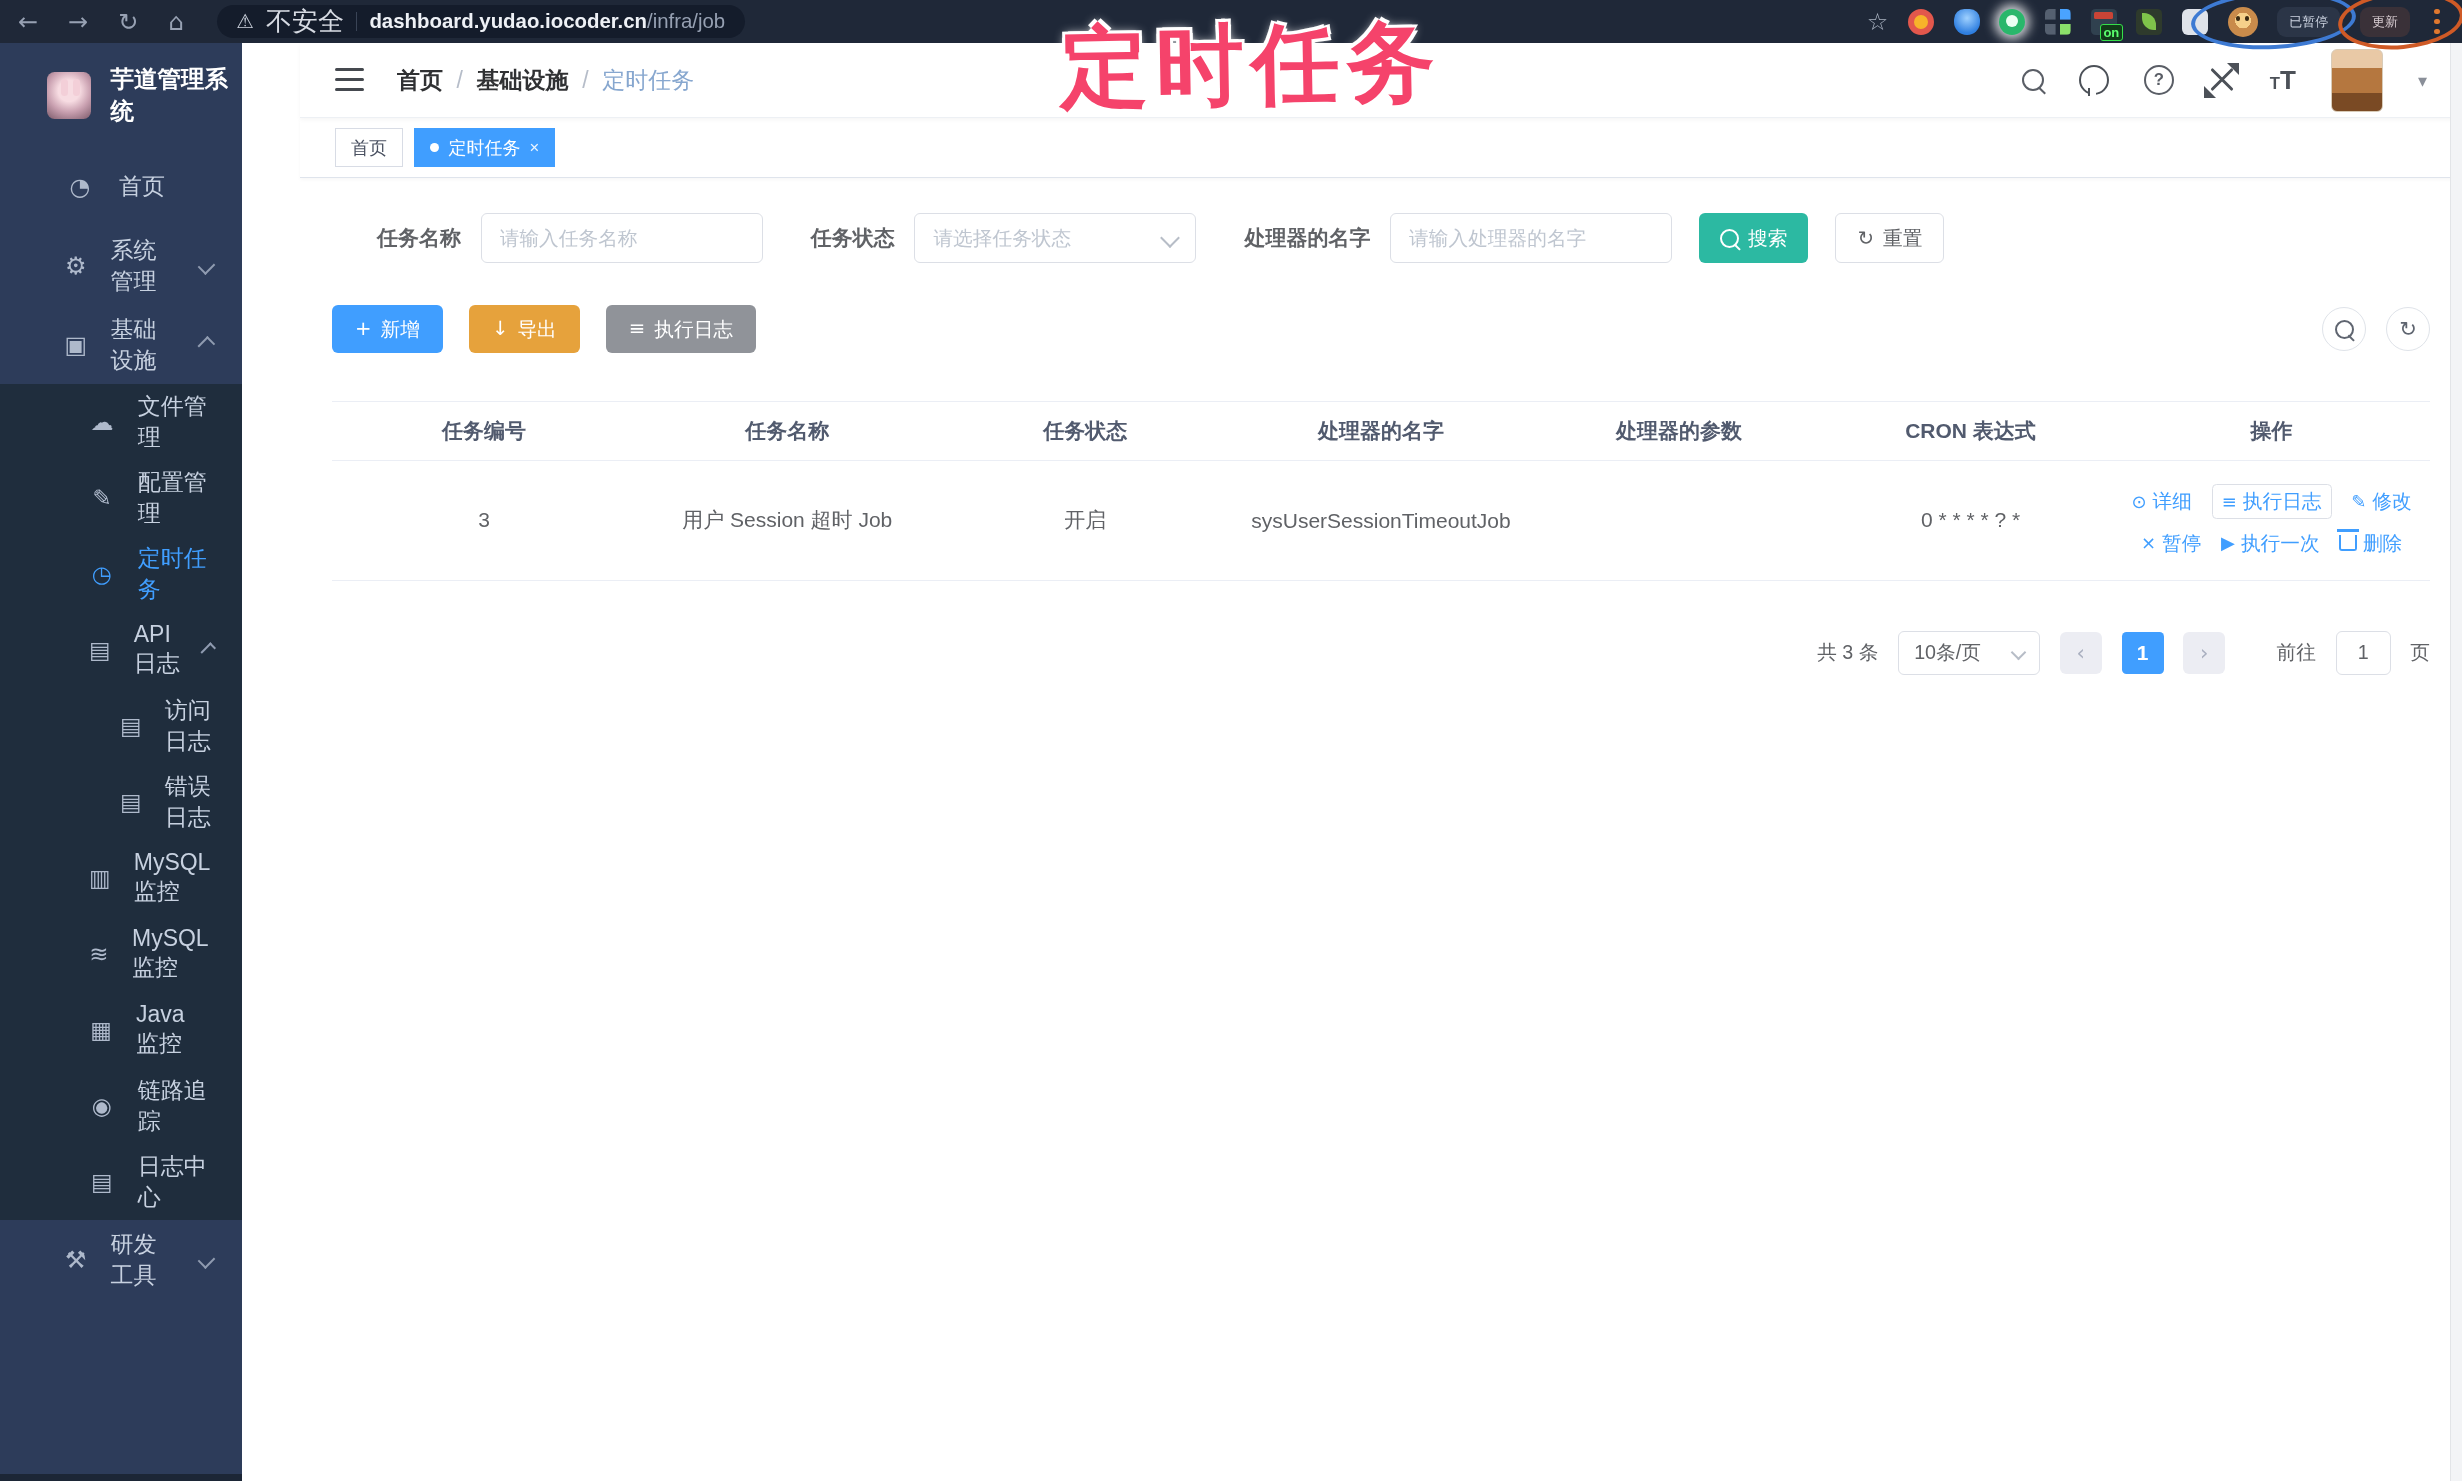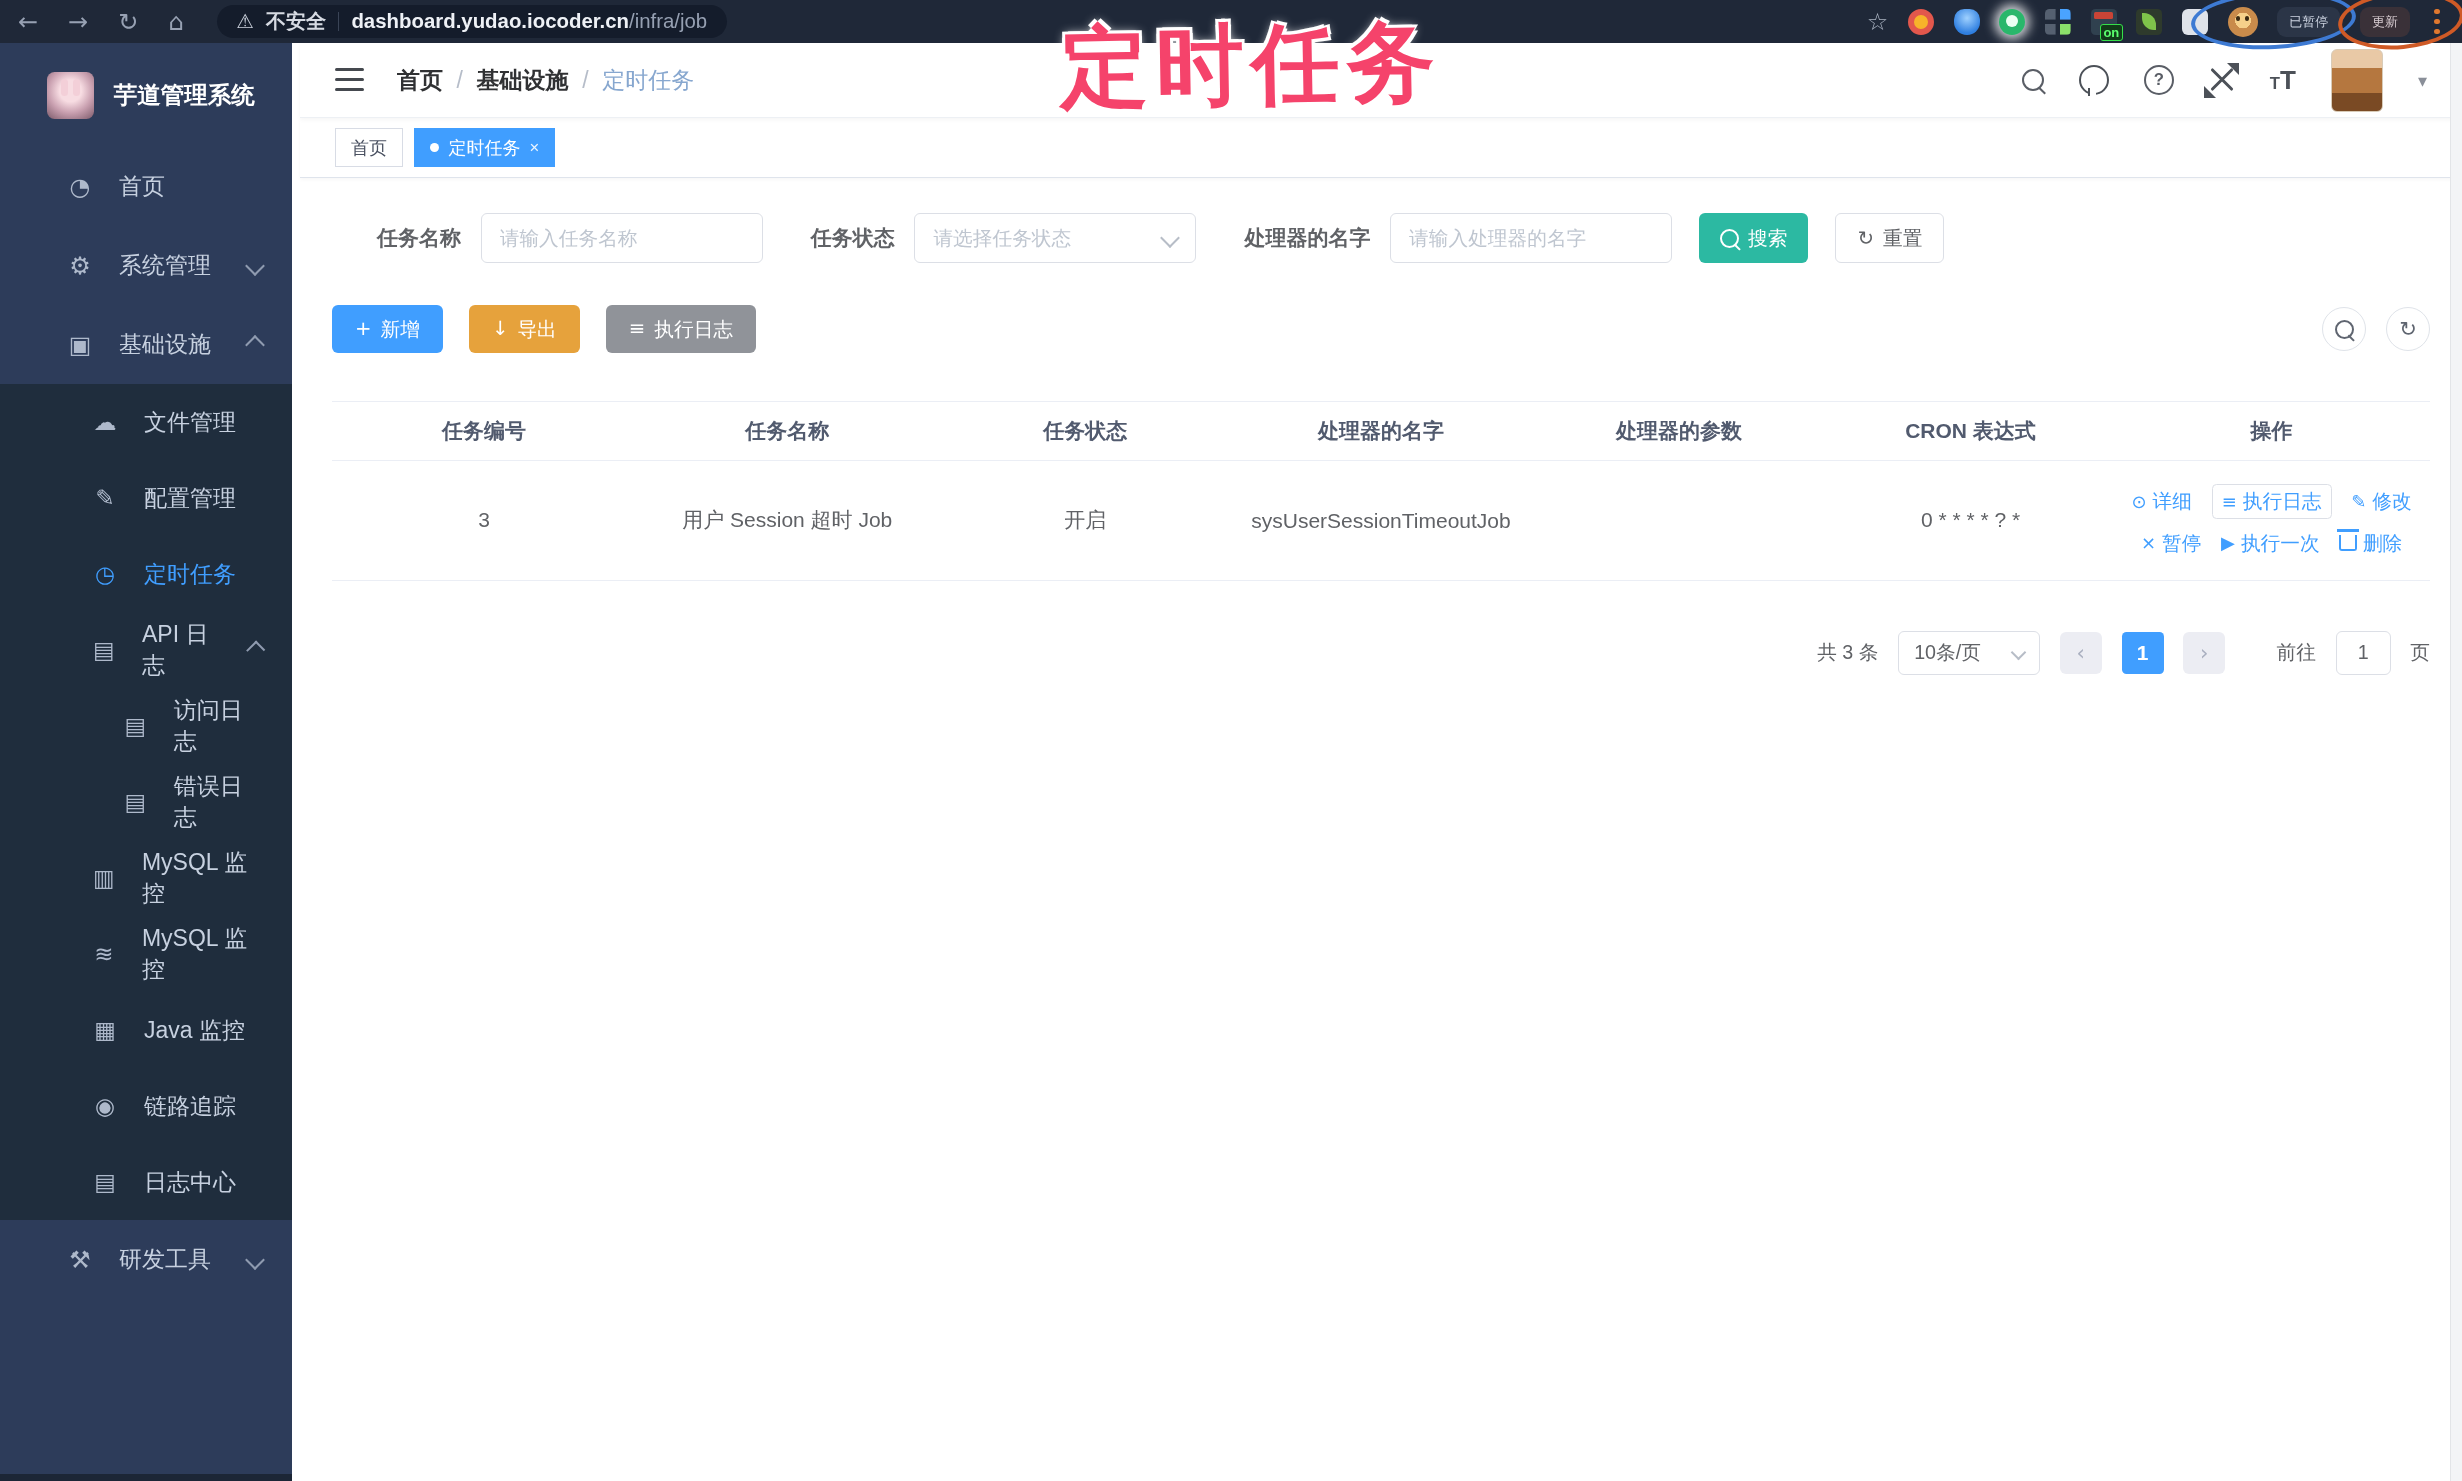--- a/index.html
+++ b/index.html
@@ -7,21 +7,21 @@
          font-family:"Liberation Sans","DejaVu Sans",sans-serif;color:#606266;}
   .uni{font-family:"DejaVu Sans","Liberation Sans",sans-serif;}
 
   
   .chrome{position:absolute;left:0;top:0;right:0;height:43px;background:#1f2838;
           display:flex;align-items:center;padding:0 18px;box-sizing:border-box;z-index:5;}
   .nav-ic{font-size:24px;color:#97a1b3;margin-right:30px;line-height:1;}
   .omnibox{display:flex;align-items:center;height:33px;border-radius:16.7px;background:#141c2b;
            padding:0 19.7px;margin-left:3px;gap:12px;min-width:485px;box-sizing:border-box;}
   .warn{color:#cdd3de;font-size:19.7px;}
-  .nsec{color:#d6dae2;font-size:20px;font-weight:700;}
+  .nsec{color:#d6dae2;font-size:26px;font-weight:400;}
   .osep{width:1.5px;height:19.7px;background:#3a4456;}
   .url{font-size:20.4px;}
   .url .dom{color:#eef1f6;font-weight:700;}
   .url .path{color:#96a0b2;}
   .exts{margin-left:auto;display:flex;align-items:center;gap:19.7px;}
   .star{color:#aab3c2;font-size:24px;}
   .extic{width:26px;height:26px;border-radius:50%;position:relative;}
   .ext-orange{border:6.8px solid #e2574c;box-sizing:border-box;background:#f7b32a;}
   .ext-blue{background:radial-gradient(circle at 50% 35%,#9fd1ff,#2f7fe0 70%);border-radius:40% 40% 50% 50%;}
   .ext-green{background:#29b76b;box-shadow:0 0 10.6px 4.5px rgba(255,255,255,.8);}
@@ -48,21 +48,21 @@
   .ellipse{position:absolute;border-radius:50%;z-index:9;pointer-events:none;}
   .ell-blue{left:2191px;top:-9px;width:157px;height:50px;border:4.5px solid #3d7ad3;transform:rotate(-3deg);}
   .ell-orange{left:2338px;top:-9px;width:118px;height:50px;border:4.5px solid #cf5a26;transform:rotate(-5deg);}
 
   
   .big-note{position:absolute;left:1060px;top:6px;z-index:20;font-size:88px;font-weight:800;
     letter-spacing:7.6px;color:#f5436b;transform:rotate(-1deg);
     text-shadow:0 0 4.5px #fff,0 0 10.6px #fff,3px 3px 0 #fff,-3px -3px 0 #fff,3px -3px 0 #fff,-3px 3px 0 #fff;}
 
   
-  .sidebar{position:absolute;left:0;top:43px;bottom:0;width:292px;background:#2d3c5a;z-index:2;}
+  .sidebar{position:absolute;left:0;top:43px;bottom:0;width:242px;background:#2d3c5a;z-index:2;}
   .logo{display:flex;align-items:center;gap:19.7px;height:104px;padding-left:47px;}
   .logo-img{width:47px;height:47px;border-radius:7.6px;background:radial-gradient(circle at 50% 40%,#f7dce2 30%,#c9a0b0 60%,#7c5a6a);position:relative;overflow:hidden;}
   .logo-img:after{content:"";position:absolute;left:13.6px;top:7.6px;width:7.6px;height:16.7px;background:#f3cfd8;border-radius:7.6px;box-shadow:12px 0 0 #f3cfd8;}
   .logo-title{color:#fff;font-size:23.5px;font-weight:700;}
   .m-item{display:flex;align-items:center;height:79px;padding:0 30px 0 64px;color:#c7d1e0;font-size:23px;gap:23px;}
   .m-item .mic{width:32px;font-size:24px;text-align:center;color:#aeb9cb;}
   .m-item .chev{margin-left:auto;}
   .chev{width:12px;height:12px;border-right:2.3px solid #8f9bb0;border-bottom:2.3px solid #8f9bb0;display:inline-block;}
   .chev.down{transform:rotate(45deg);}
   .chev.up{transform:rotate(-135deg);}

